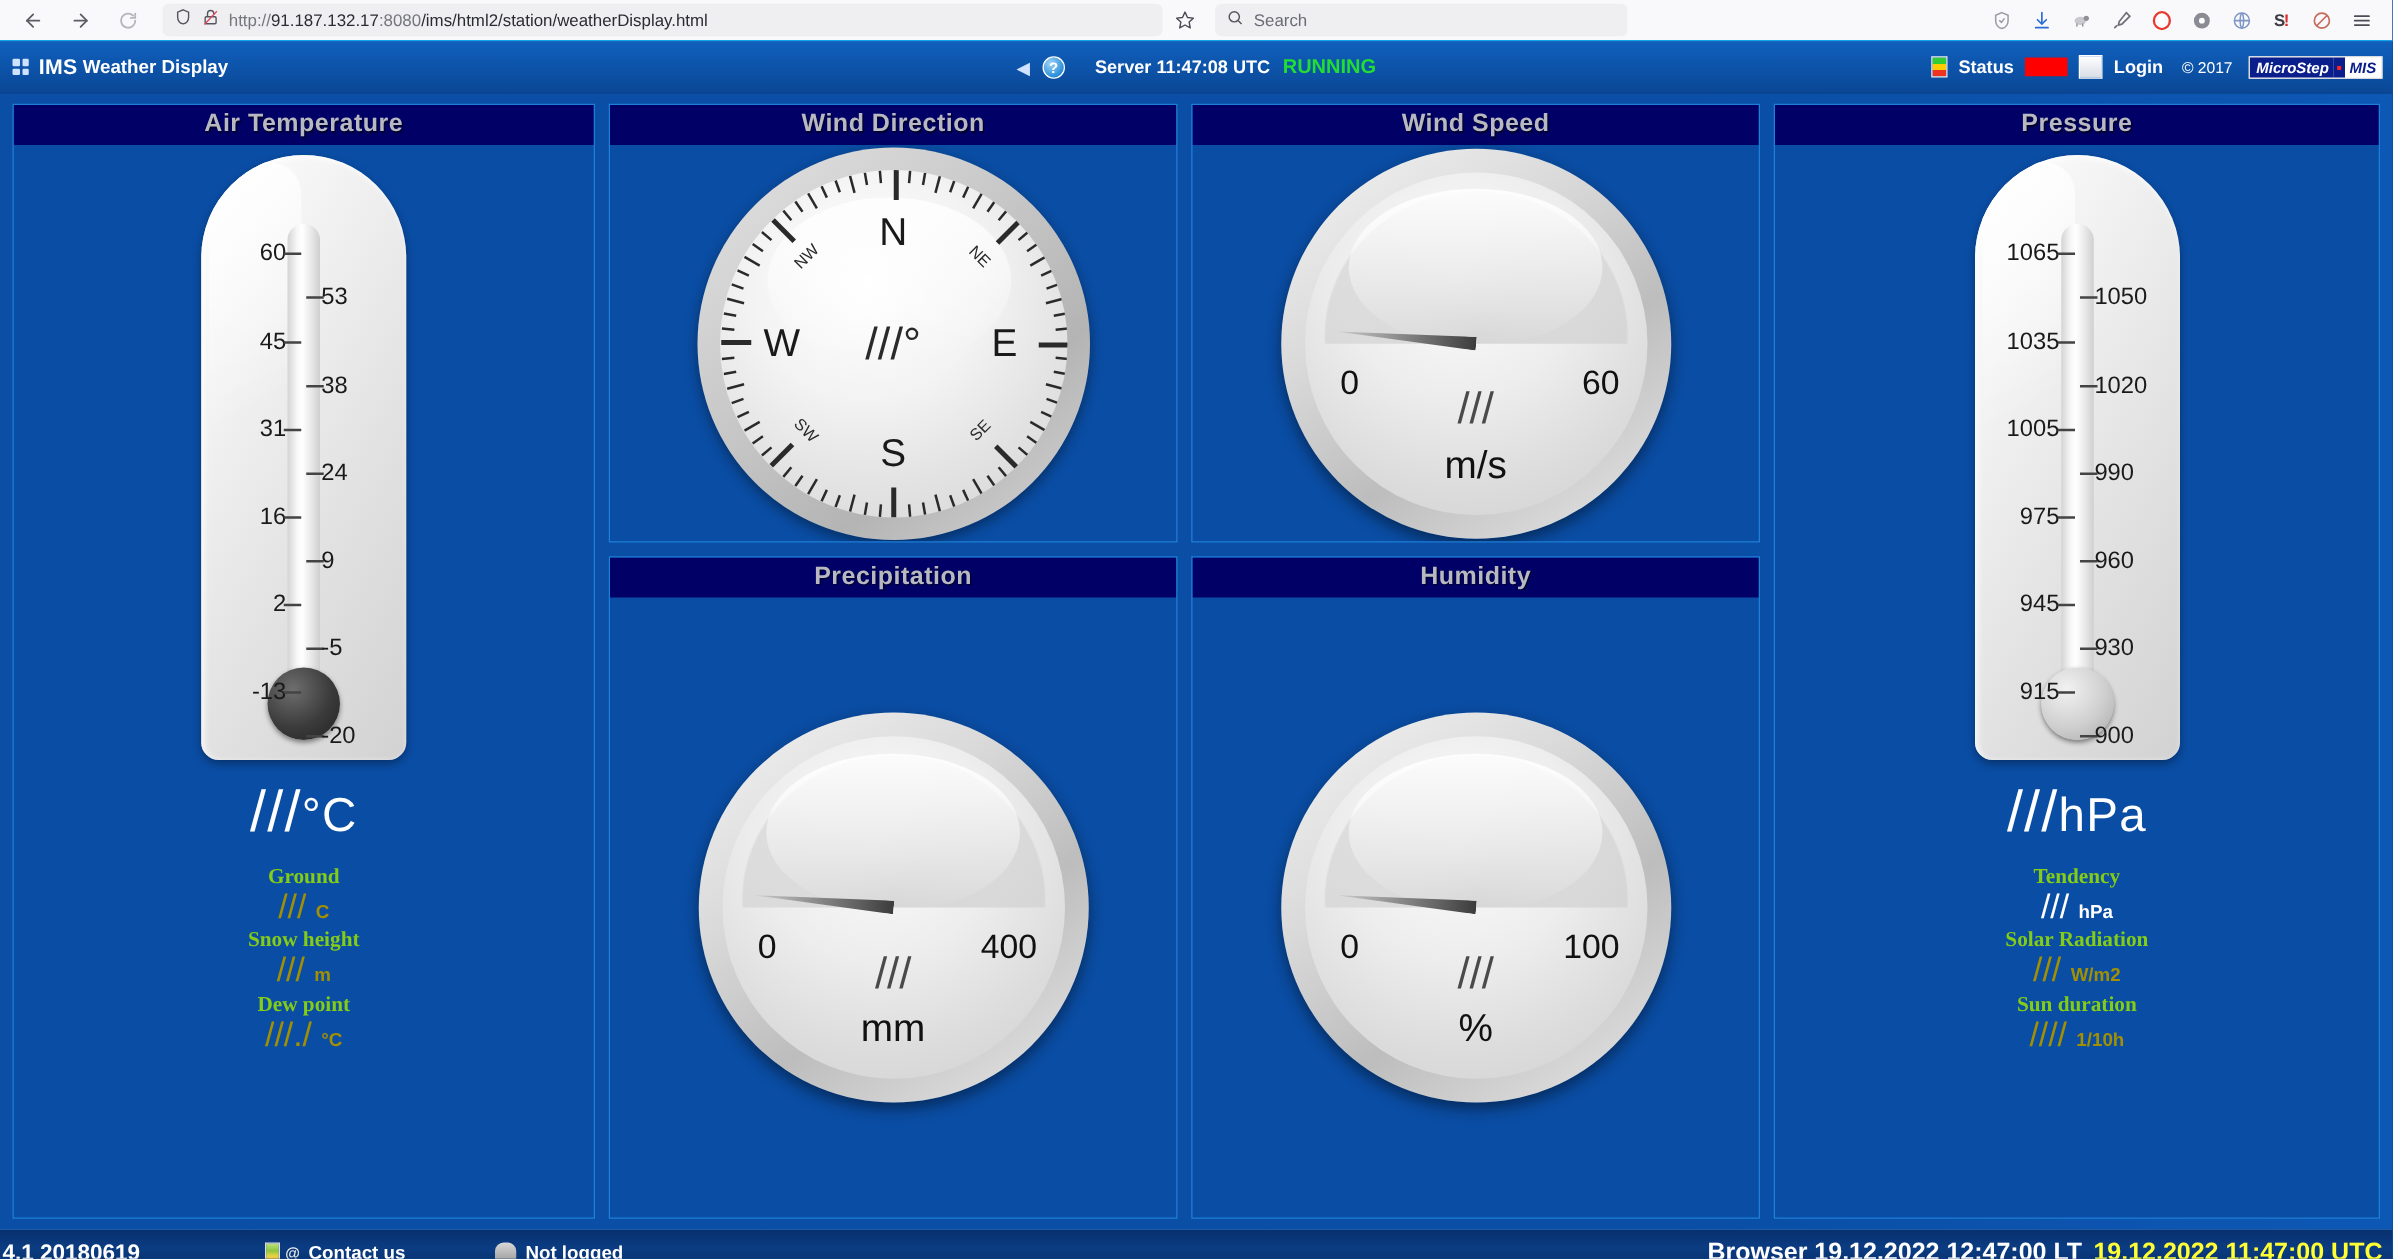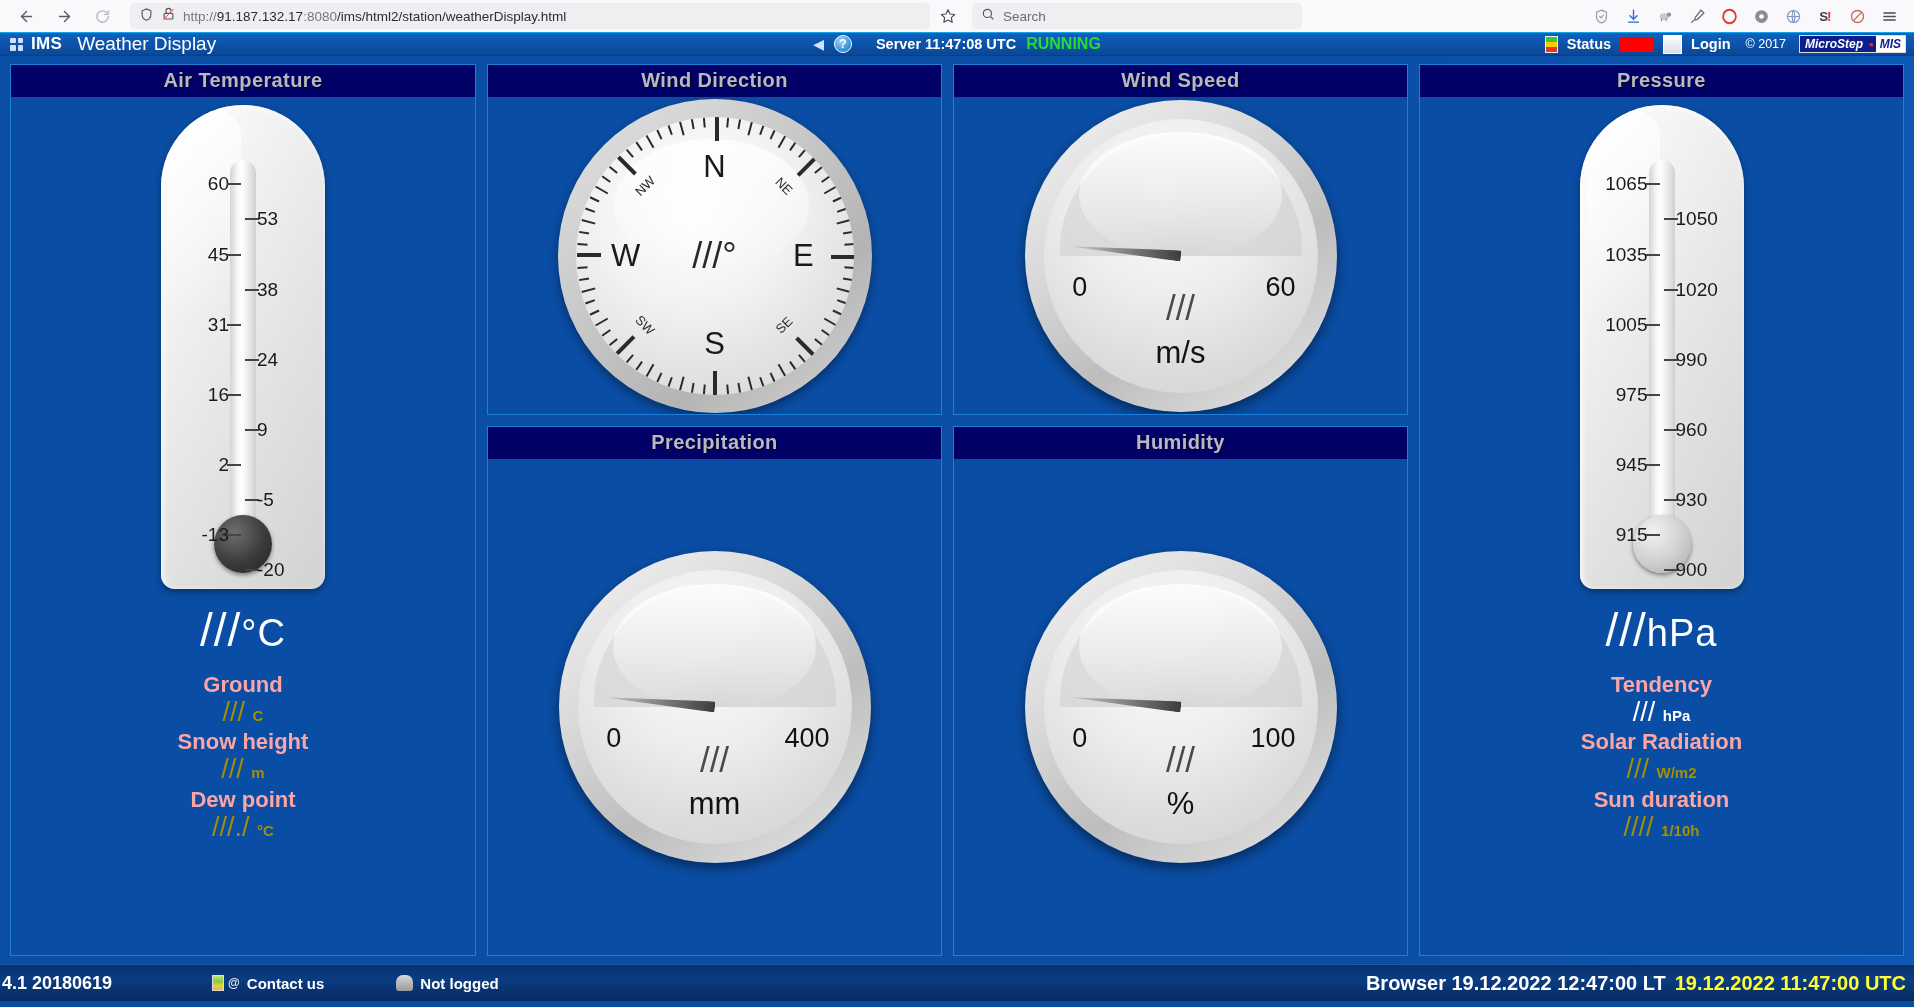--- a/index.html
+++ b/index.html
@@ -53,36 +53,36 @@
     display: flex; align-items: center;
     padding: 0 9px; gap: 8px;
     margin-left: 6px;
   }
   .searchbar .ph { font-size: 13.5px; color: #6b6b75; }
   .ext-icons { display: flex; align-items: center; gap: 10px; margin-left: auto; padding-right: 4px;}
   .ext-ico { width: 22px; height: 22px; display:flex; align-items:center; justify-content:center; }
 
   
   .app-header {
-    height: 23px; width: 100%;
+    height: 42px; width: 100%;
     background: linear-gradient(to bottom, #1060bd 0%, #0d55ac 45%, #0a4795 100%);
     display: flex; align-items: center;
     color: #ffffff;
     padding: 0 8px;
     position: relative;
     border-bottom: 1px solid #0a3f85;
   }
   .grid-ico {
     width: 13px; height: 13px;
     display: grid; grid-template-columns: 1fr 1fr; grid-template-rows: 1fr 1fr;
     gap: 2px; margin-right: 8px; margin-left: 2px;
   }
   .grid-ico i { background: #cfe2ff; border-radius: 1px; display:block; }
   .hdr-ims { font-size: 17px; font-weight: bold; letter-spacing: .3px; }
-  .hdr-title { font-size: 19px; font-weight: normal; margin-left: 15px; }
+  .hdr-title { font-size: 15px; font-weight: bold; margin-left: 4px; }
   .hdr-center {
     position: absolute; left: 0; right: 0;
     display: flex; align-items: center; justify-content: center;
     gap: 10px; pointer-events: none;
   }
   .hdr-center > * { pointer-events: auto; }
   .back-arrow { color: #cfe2ff; font-size: 14px; }
   .help-ico {
     width: 18px; height: 18px; border-radius: 50%;
     background: radial-gradient(circle at 35% 30%, #9fd3f7, #2a8fd8 70%, #1b6ba8);
@@ -199,21 +199,21 @@
   .tick-row.left .dash { right: 84px; }
   .tick-row.right .lbl { left: 96px; }
   .tick-row.right .dash { left: 84px; }
 
   .big-value {
     font-size: 46px; font-weight: 300; color: #ffffff;
     text-align: center; margin-top: 14px; letter-spacing: 1px;
   }
   .big-value .unit { font-size: 38px; }
   .sub-list { margin-top: 12px; text-align: center; }
-  .sub-lbl { font-size: 22px; font-weight: bold; color: #fca5a5; margin-top: 3px; }
+  .sub-lbl { font-size: 17px; font-weight: bold; color: #84cc16; margin-top: 3px; font-family: Liberation Serif, serif; }
   .sub-val { font-size: 27px; font-weight: 300; color: #a39000; line-height: 1.05; }
   .sub-val.white { color: #ffffff; }
   .sub-val .u { font-size: 15px; font-weight: bold; }
 
   
   .compass-wrap { display:flex; align-items:center; justify-content:center; flex:1 1 auto; }
   .compass {
     position: relative; width: 314px; height: 314px; border-radius: 50%;
     background: linear-gradient(140deg, #e3e3e3 0%, #c9c9c9 40%, #b4b4b4 70%, #d6d6d6 100%);
     box-shadow: 0 4px 10px rgba(0,0,0,.4);

